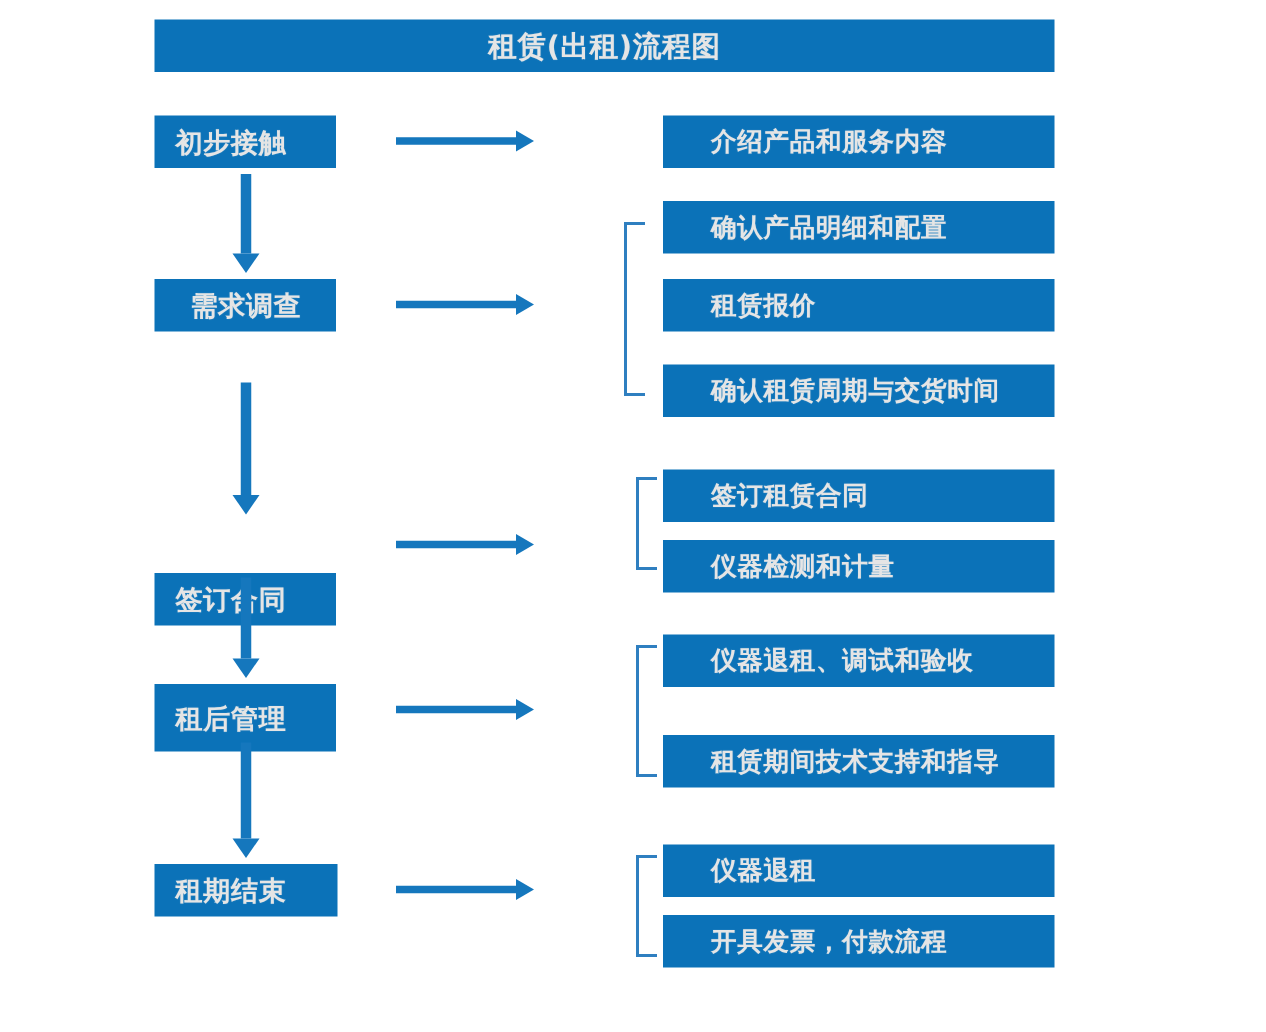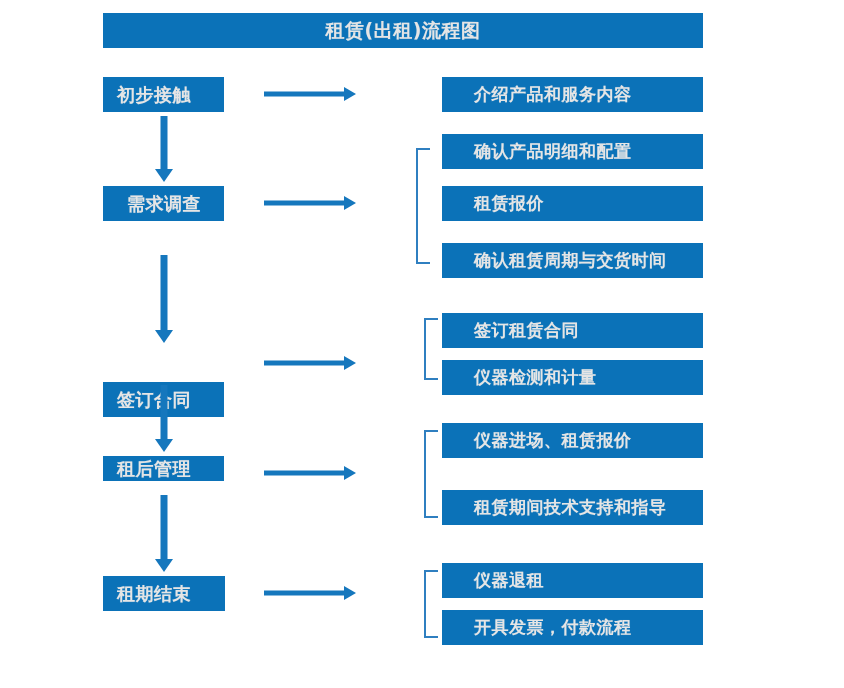--- a/index.html
+++ b/index.html
@@ -103,21 +103,21 @@
 <div id="canvas">
 
   <div class="box title-bar" style="left:103px; top:13px; width:600px; height:35px;">租赁(出租)流程图</div>
 
   <div class="box stage-box" style="left:103px; top:77px; width:121px; height:35px;">初步接触</div>
 
   <div class="box stage-box" style="left:103px; top:186px; width:121px; height:35px;padding-left:24px;">需求调查</div>
 
   <div class="box stage-box" style="left:103px; top:346px; width:121px; height:35px;margin-top:36px;">签订合同</div>
 
-  <div class="box stage-box" style="left:103px; top:456px; width:121px; height:25px;">租后管理</div>
+  <div class="box stage-box" style="left:103px; top:456px; width:121px; height:45px;">租后管理</div>
 
   <div class="box stage-box" style="left:103px; top:576px; width:122px; height:35px;">租期结束</div>
 
   <div class="v-arrow" style="left:152px; top:116px; width:24px; height:66px;">
     <div class="stem" style="height:53px;"></div>
     <div class="head"></div>
   </div>
 
   <div class="v-arrow" style="left:152px; top:255px; width:24px; height:88px;">
     <div class="stem" style="height:75px;"></div>
@@ -172,21 +172,21 @@
   <div class="box detail-box" style="left:442px; top:134px; width:261px; height:35px;">确认产品明细和配置</div>
 
   <div class="box detail-box" style="left:442px; top:186px; width:261px; height:35px;">租赁报价</div>
 
   <div class="box detail-box" style="left:442px; top:313px; width:261px; height:35px;">签订租赁合同</div>
 
   <div class="box detail-box" style="left:442px; top:243px; width:261px; height:35px;">确认租赁周期与交货时间</div>
 
   <div class="box detail-box" style="left:442px; top:360px; width:261px; height:35px;">仪器检测和计量</div>
 
-  <div class="box detail-box" style="left:442px; top:423px; width:261px; height:35px;">仪器进场、租赁报价</div>
+  <div class="box detail-box" style="left:442px; top:423px; width:261px; height:35px;">仪器退租、调试和验收</div>
 
   <div class="box detail-box" style="left:442px; top:490px; width:261px; height:35px;">租赁期间技术支持和指导</div>
 
   <div class="box detail-box" style="left:442px; top:563px; width:261px; height:35px;">仪器退租</div>
 
   <div class="box detail-box" style="left:442px; top:610px; width:261px; height:35px;">开具发票，付款流程</div>
 
 </div>
 
 </body></html>

